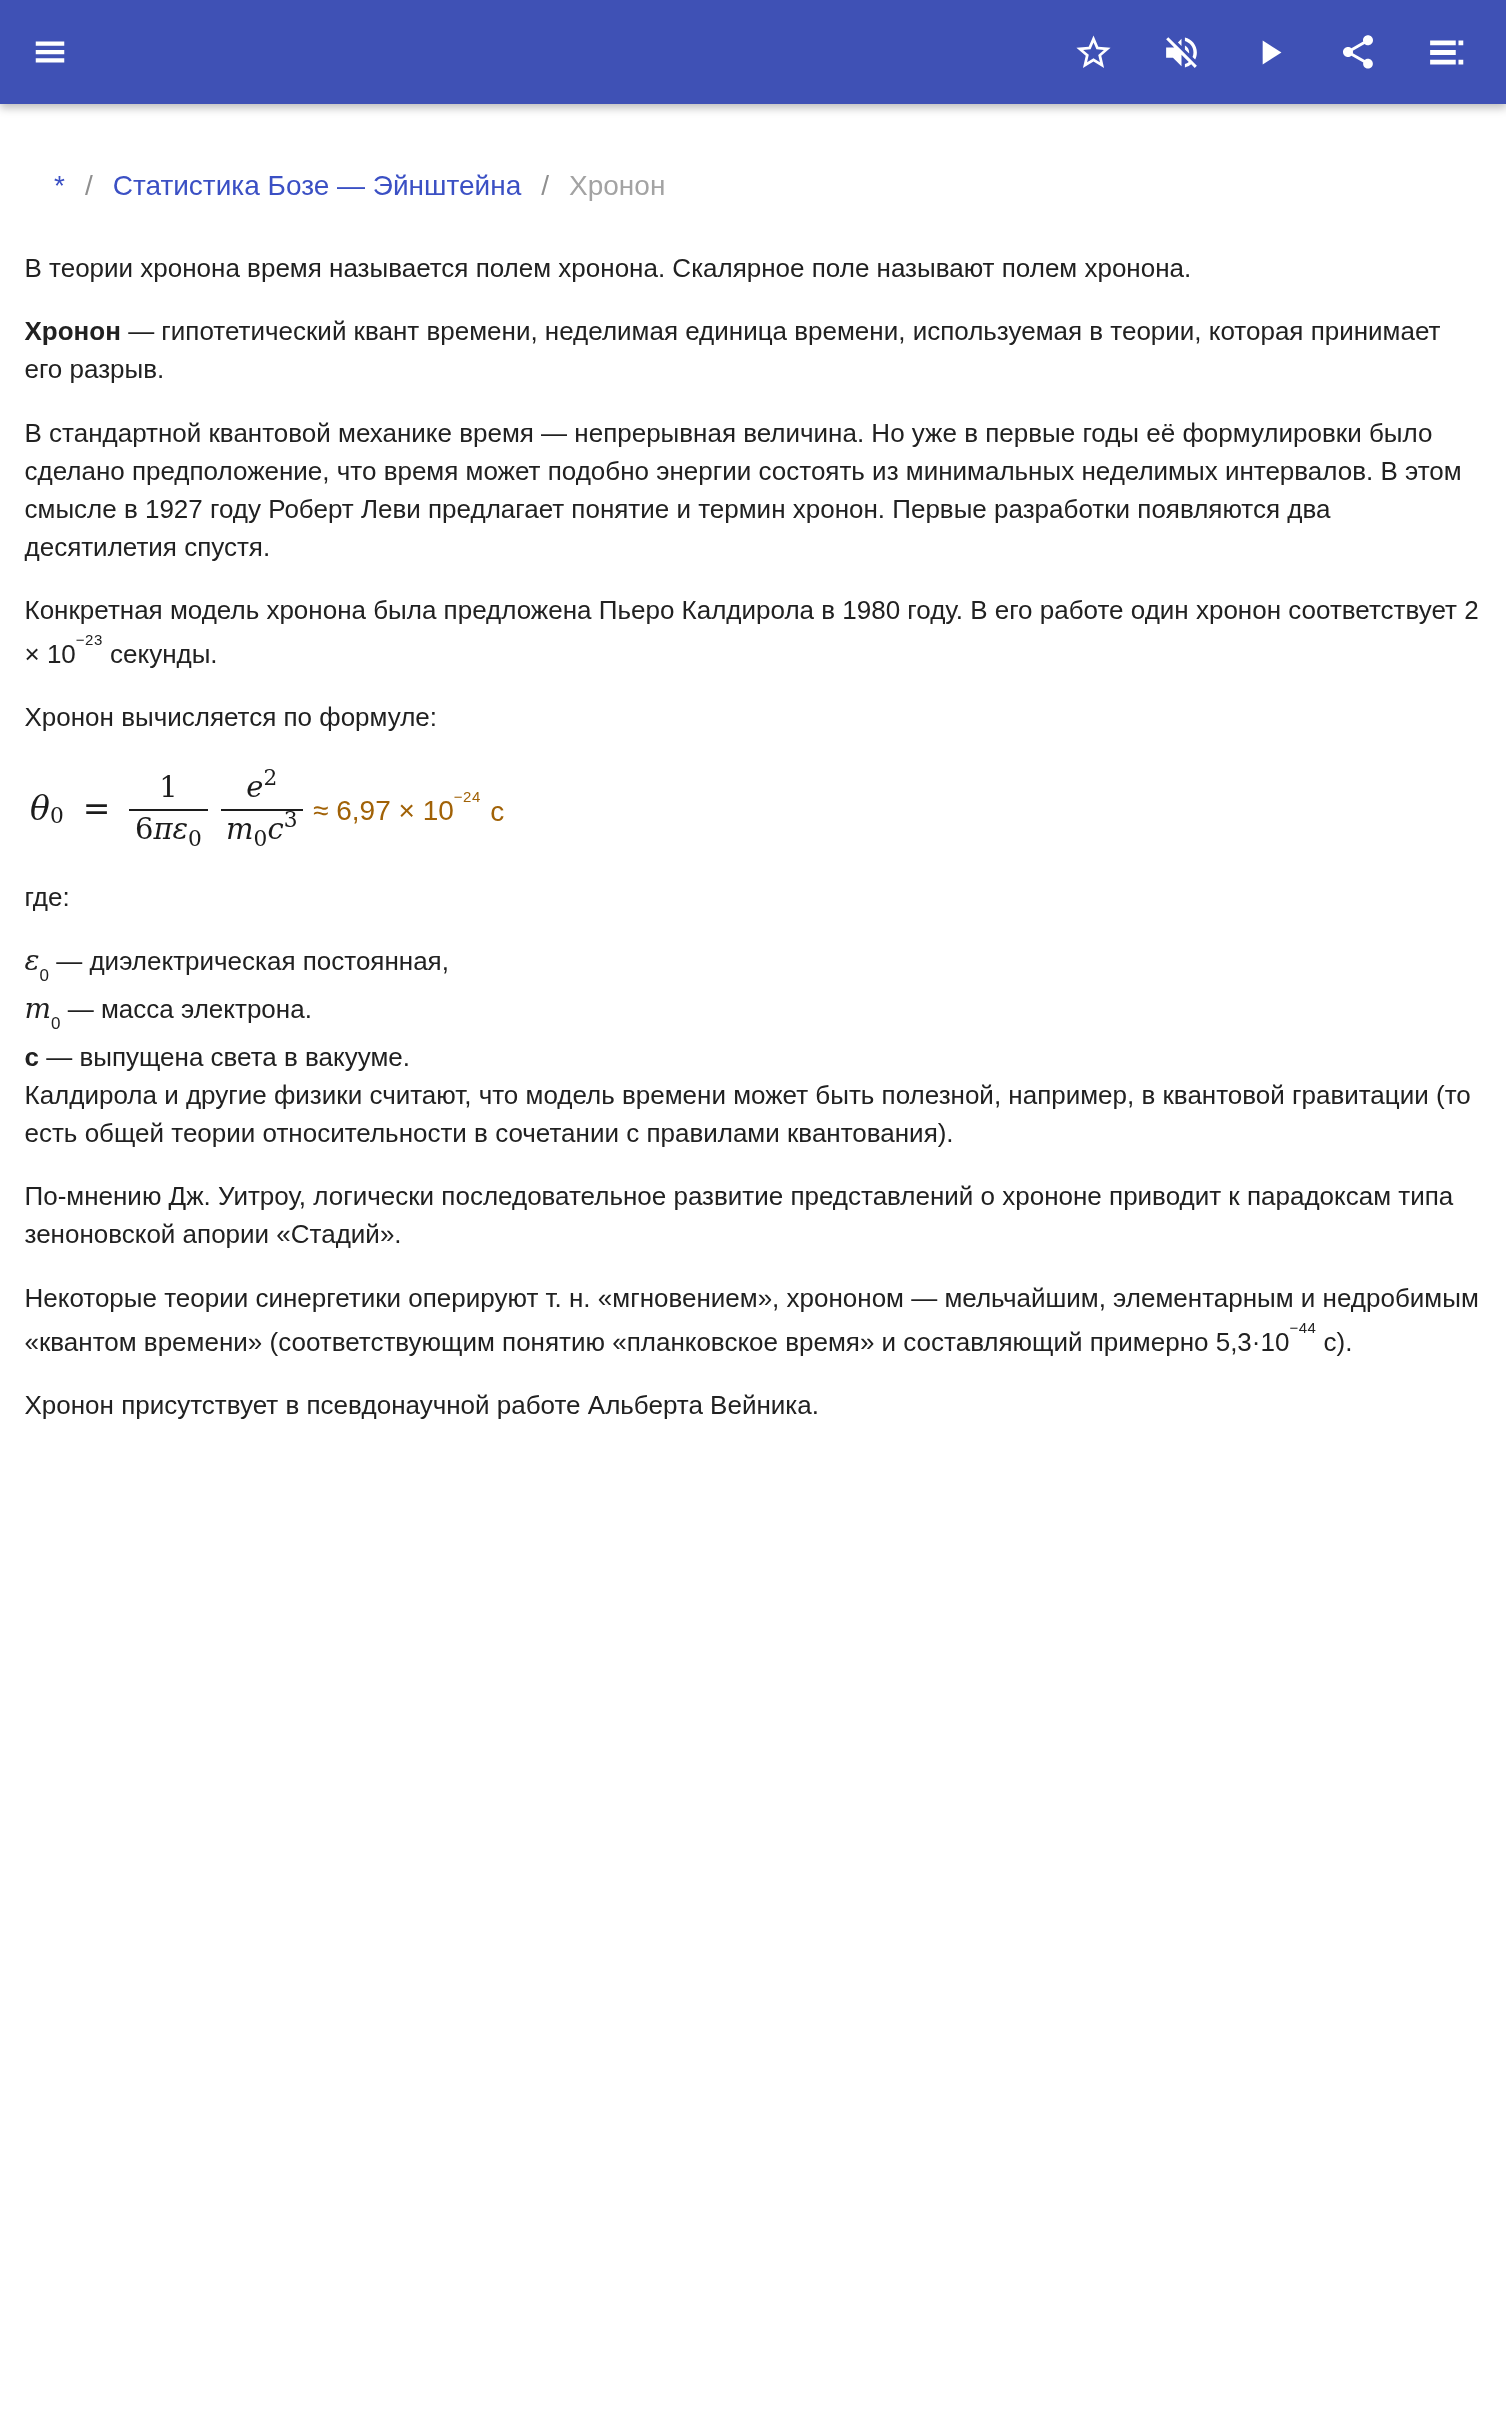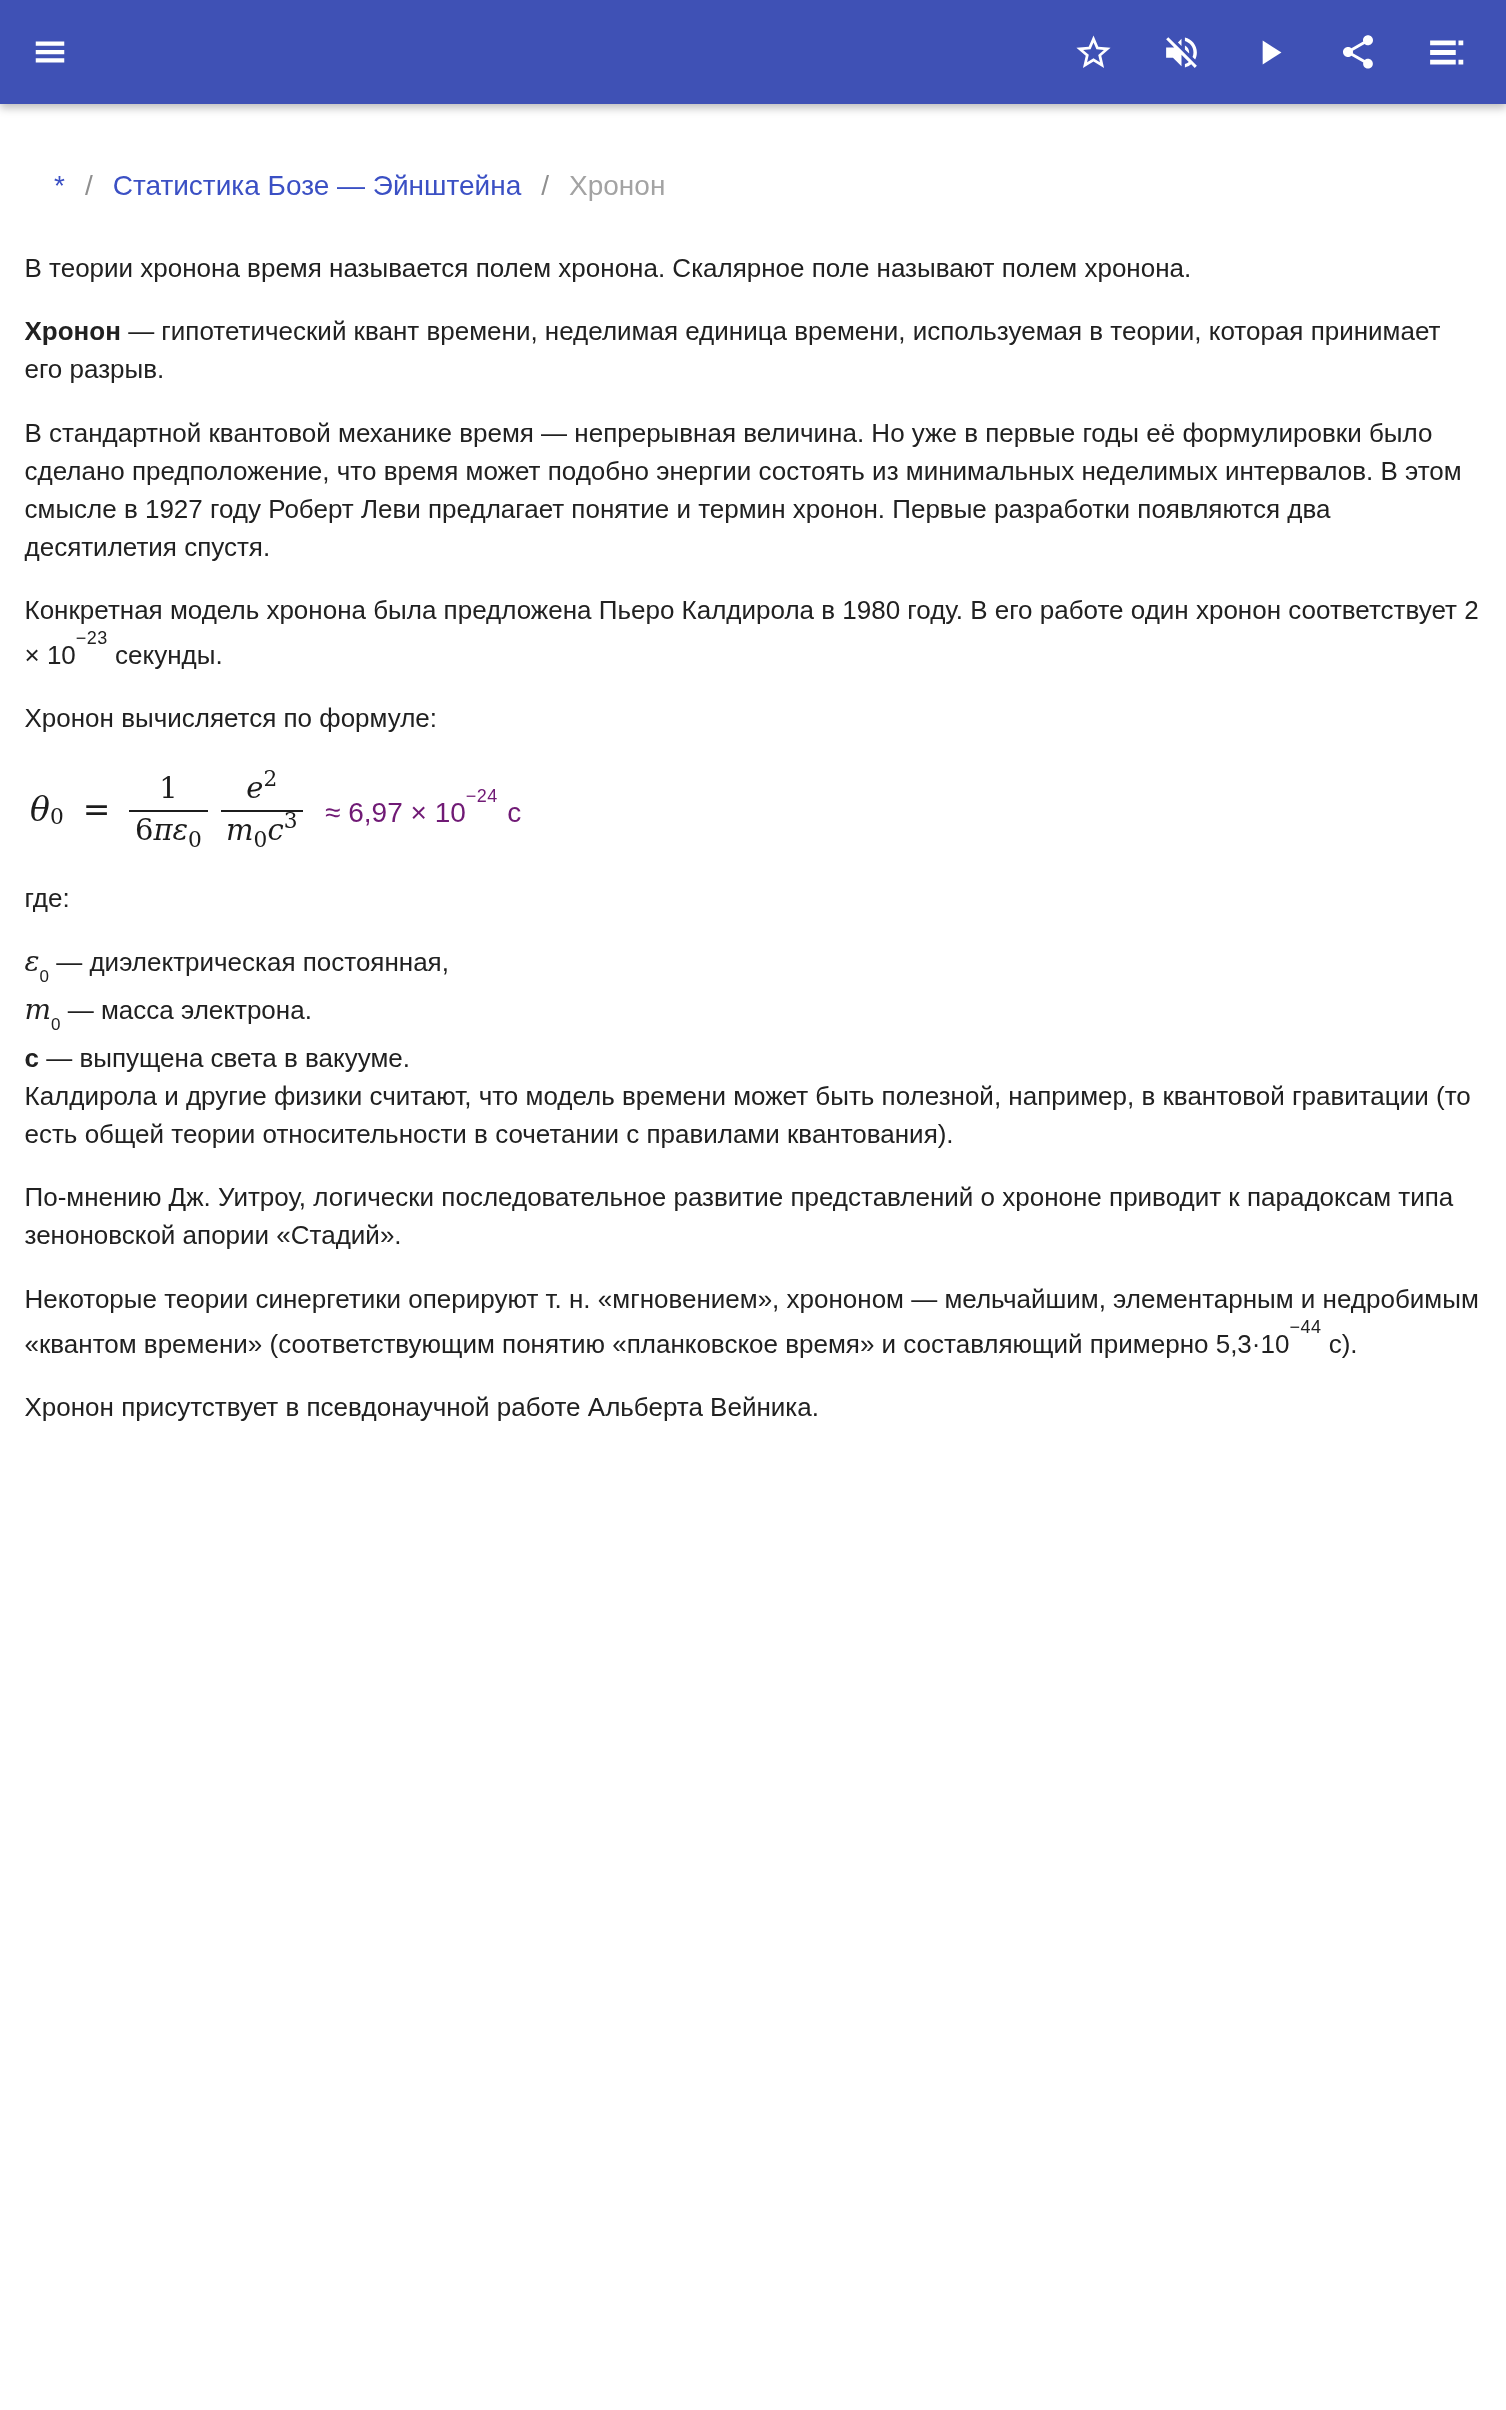--- a/index.html
+++ b/index.html
@@ -37,42 +37,42 @@
   .breadcrumb .sep { color:#8F8F8F; }
   .breadcrumb .current { color:#A3A3A3; }
 
   
   .content {
     padding:47px 28px 0 24.5px;
     font-size:26px; line-height:38px;
     color:#212121;
   }
   .content p { margin:0 0 25.4px 0; }
-  sup.exp { font-size:18px; position:relative; top:-0.55em; letter-spacing:0.5px; }
+  sup.exp { font-size:15px; position:relative; top:-0.55em; letter-spacing:0.5px; }
   sub.idx { font-size:17px; position:relative; top:0.3em; }
 
   
   .formula {
     display:flex; align-items:center;
     margin:15px 0 22.6px 5.6px;
     font-family:"DejaVu Serif", serif;
     font-size:33px; color:#1c1c1c;
     height:94px;
   }
   .formula .mi { font-style:italic; }
   .formula .fsub { font-size:21.7px; position:relative; top:0.35em; font-style:normal; }
   .formula .fsup { font-size:21.7px; position:relative; top:-0.55em; font-style:normal; }
   .formula .mo { margin:0 19px; }
   .frac { display:inline-flex; flex-direction:column; align-items:center; font-size:29px; line-height:1.15; }
   .frac + .frac { margin-left:13px; }
   .frac .bar { align-self:stretch; border-top:2.8px solid #1c1c1c; margin:4.7px 0 1.9px; height:0; }
   .frac .num, .frac .den { padding:0 5.6px; display:flex; align-items:baseline; justify-content:center; }
   .approx-part {
     font-family:"Liberation Sans", sans-serif;
-    font-size:28px; margin-left:22px; color:#701a75; font-style:normal;
+    font-size:28px; margin-left:10px; color:#a16207; font-style:normal;
     white-space:nowrap;
   }
   .approx-part .unit { margin-left:9.4px; }
 
   
   .defs { margin:0 0 25.4px 0; }
   .defs .line { min-height:38px; }
   .sym-math { font-family:"DejaVu Serif", serif; font-style:italic; font-size:28px; }
   .sym-bold { font-weight:bold; }
 

